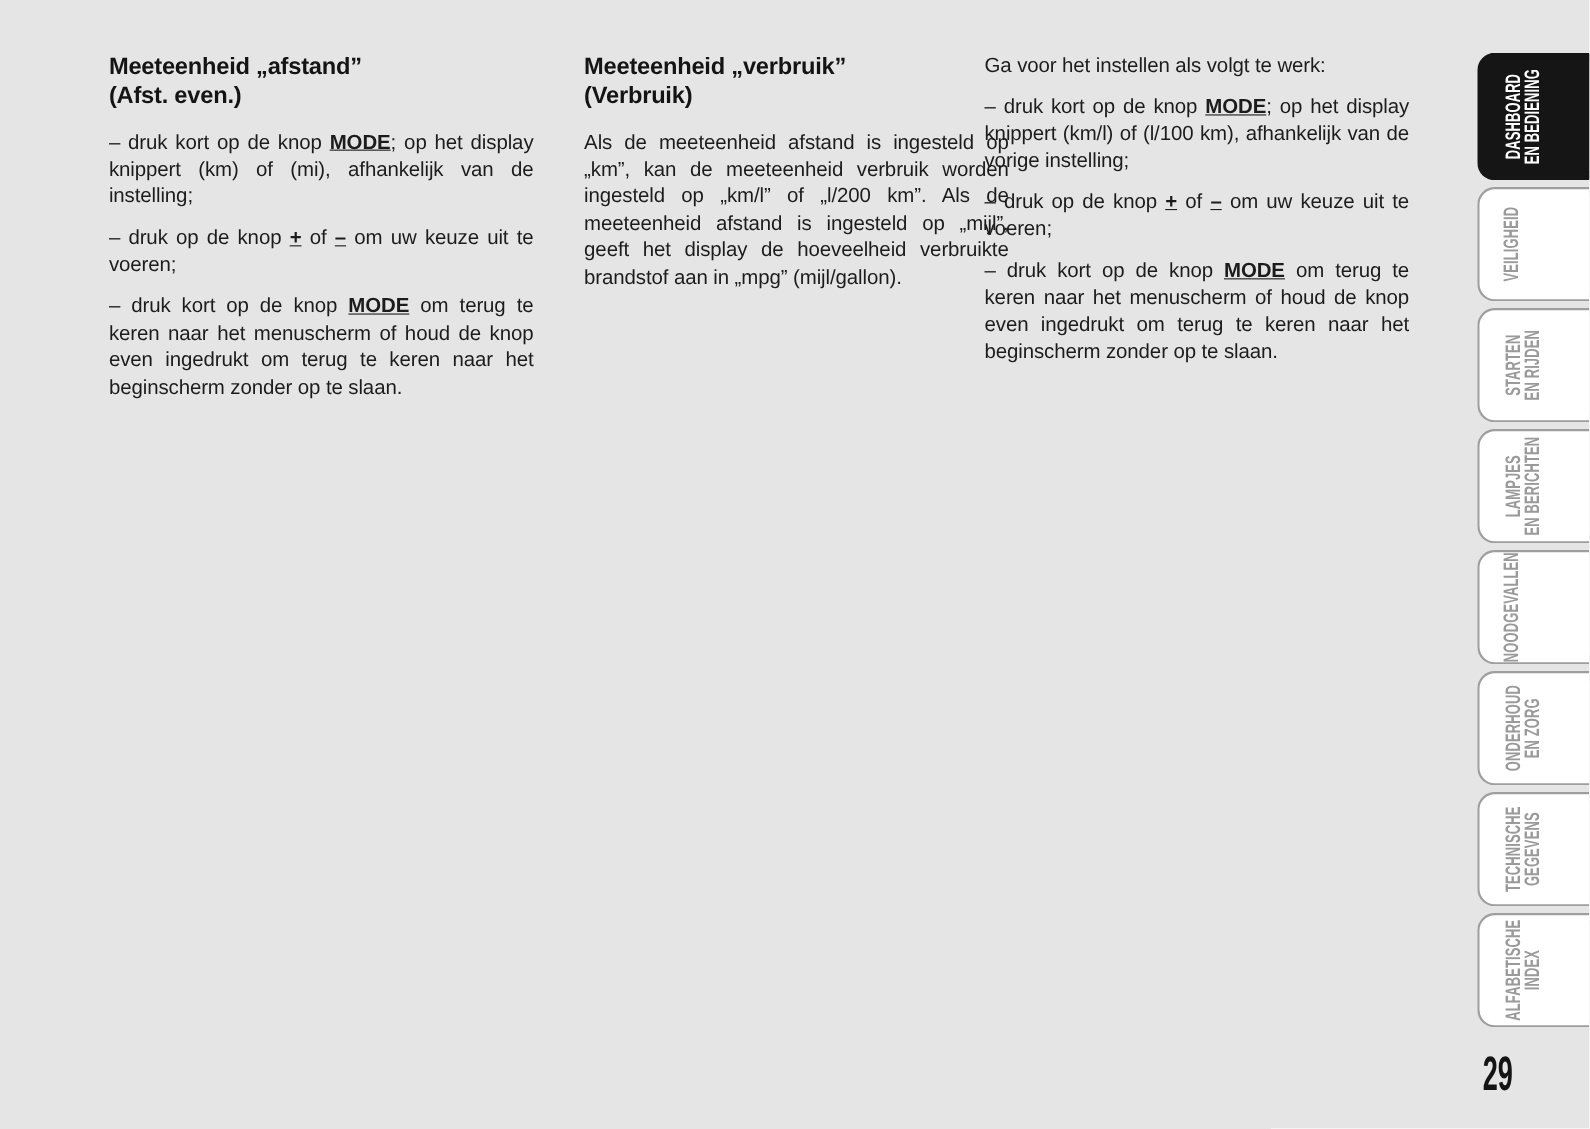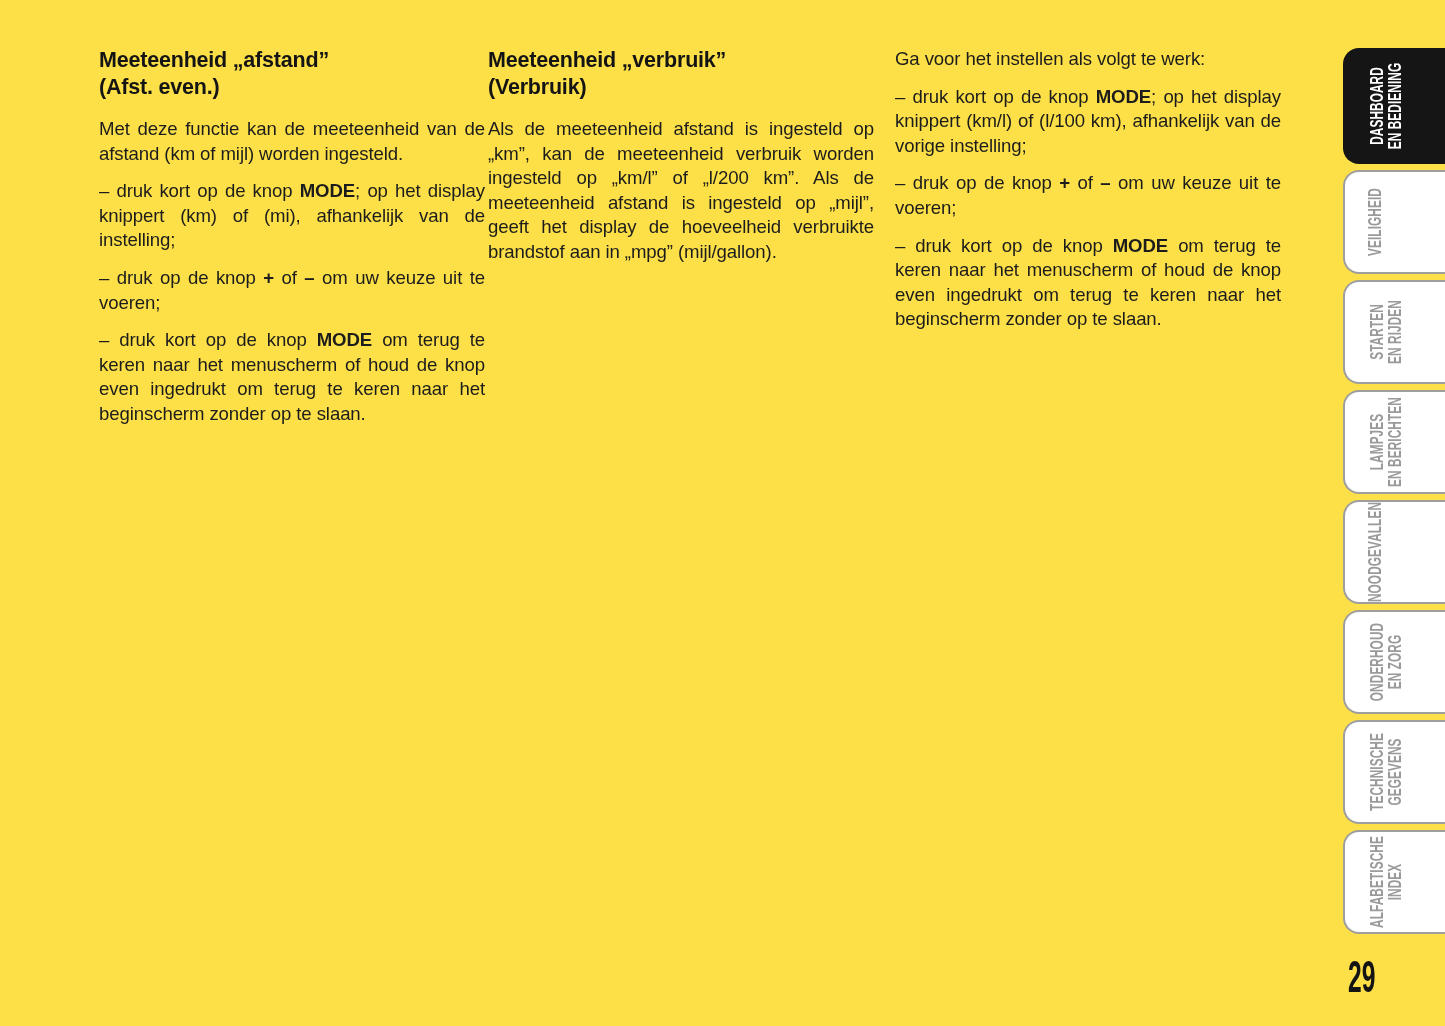--- a/index.html
+++ b/index.html
@@ -11,49 +11,50 @@
     width: 1445px;
     height: 1026px;
     position: relative;
     overflow: hidden;
     font-family: "Liberation Sans", sans-serif;
     color: #1c1c1c;
   }
   .page {
     position: absolute;
     inset: 0;
-    background: #fde047;
+    background: #e5e5e5;
   }
   
   .col {
     position: absolute;
     top: 47px;
     width: 386px;
   }
   .col-1 { left: 99px; }
-  .col-2 { left: 488px; }
+  .col-2 { left: 531px; }
   .col-3 { left: 895px; }
   h2.heading {
     font-size: 21.5px;
     line-height: 27px;
     font-weight: bold;
     color: #141414;
     margin: 0 0 16px 0;
     letter-spacing: -0.2px;
   }
   .para {
     margin: 0 0 13px 0;
     font-size: 18.6px;
     line-height: 24.6px;
     text-align: justify;
     color: #1c1c1c;
     letter-spacing: -0.1px;
   }
   .para .b {
     font-weight: bold;
+    text-decoration: underline;
   }
   
   .sidebar {
     position: absolute;
     left: 1343px;
     top: 48px;
     width: 102px;
     display: flex;
     flex-direction: column;
     gap: 6px;
@@ -104,21 +105,20 @@
 <body>
 
 <div class="page">
 
   <section class="col col-1">
     <h2 class="heading">
       <span>Meeteenheid „afstand”</span><br>
       <span>(Afst. even.)</span>
     </h2>
     <div>
-        <p class="para"><span>Met deze functie kan de meeteenheid van de afstand (km of mijl) worden ingesteld.</span></p>
         <p class="para"><span>– druk kort op de knop </span><span class="b">MODE</span><span>; op het display knippert (km) of (mi), afhankelijk van de instelling;</span></p>
         <p class="para"><span>– druk op de knop </span><span class="b">+</span><span> of </span><span class="b">–</span><span> om uw keuze uit te voeren;</span></p>
         <p class="para"><span>– druk kort op de knop </span><span class="b">MODE</span><span> om terug te keren naar het menuscherm of houd de knop even ingedrukt om terug te keren naar het beginscherm zonder op te slaan.</span></p>
       </div>
   </section>
 
   <section class="col col-2">
     <h2 class="heading">
       <span>Meeteenheid „verbruik”</span><br>
       <span>(Verbruik)</span>

